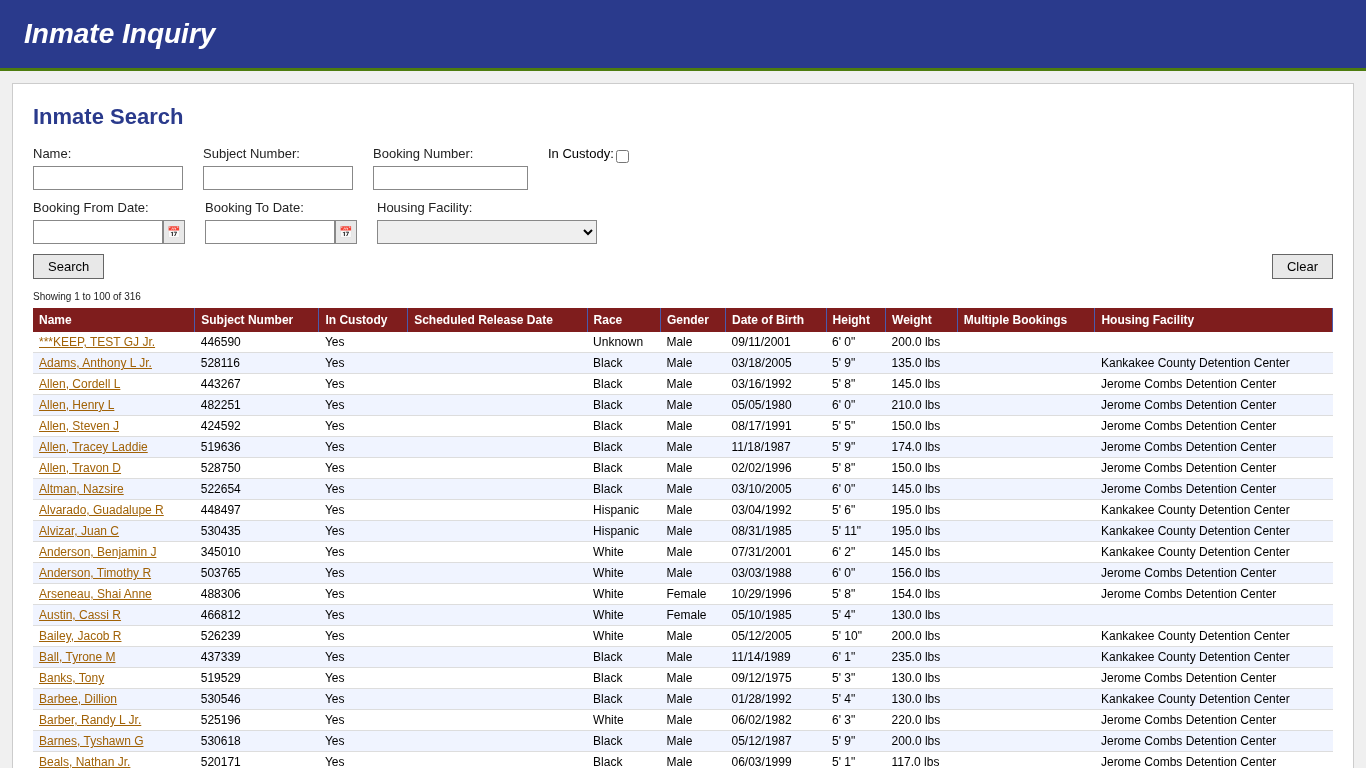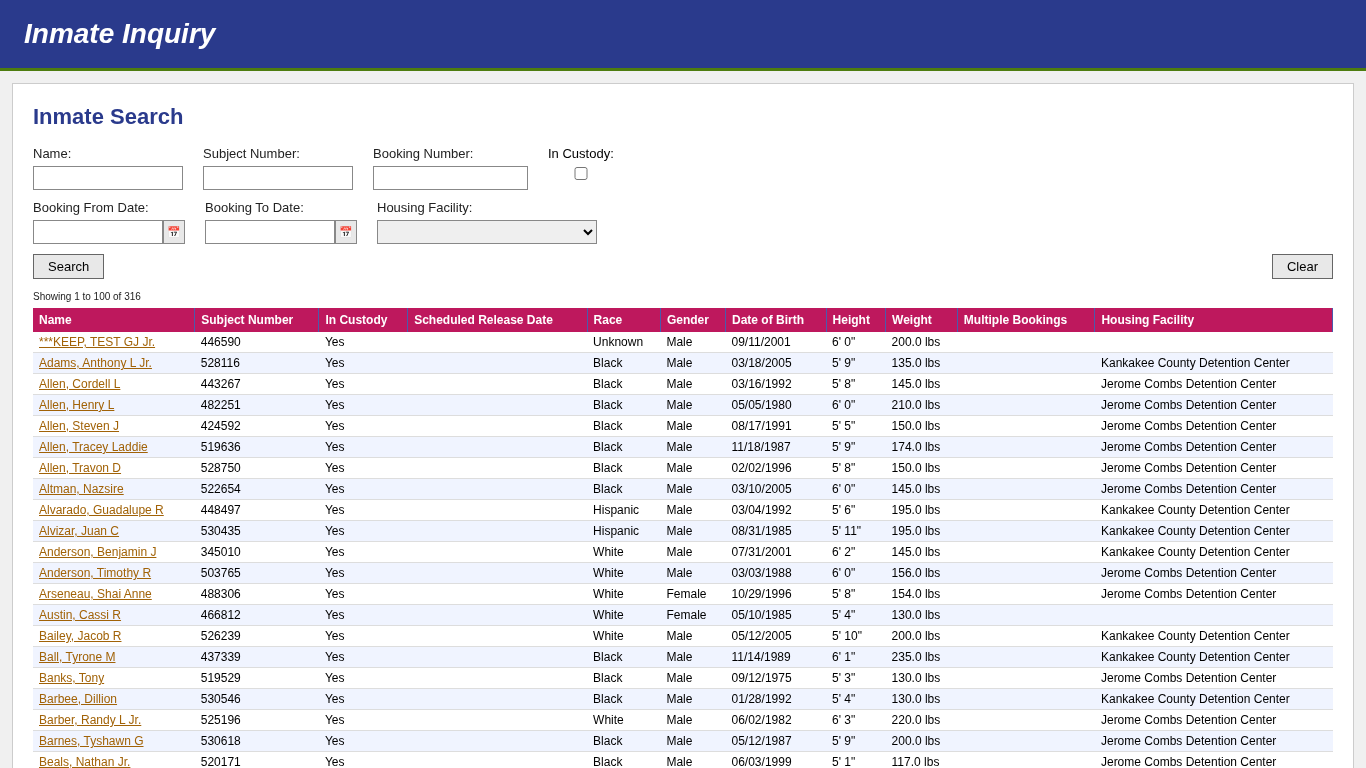--- a/index.html
+++ b/index.html
@@ -60,21 +60,21 @@
       font-size: 13px;
       height: 24px;
     }
 
     .name-input { width: 150px; }
     .subject-input { width: 150px; }
     .booking-input { width: 155px; }
 
     .custody-group {
       display: flex;
-      flex-direction: column;
+      flex-direction: row;
       gap: 2px;
     }
     .custody-group label { font-size: 13px; }
 
     .date-input-wrap {
       display: flex;
       align-items: center;
     }
     .date-input-wrap input[type="text"] {
       width: 130px;
@@ -125,21 +125,21 @@
       color: #222;
     }
 
     table {
       width: 100%;
       border-collapse: collapse;
       font-size: 12px;
     }
 
     thead tr {
-      background: #be185d;
+      background: #7f1d1d;
       color: white;
     }
 
     thead th {
       padding: 5px 6px;
       text-align: left;
       font-weight: bold;
       white-space: nowrap;
       border-right: 1px solid #4a5aac;
     }

